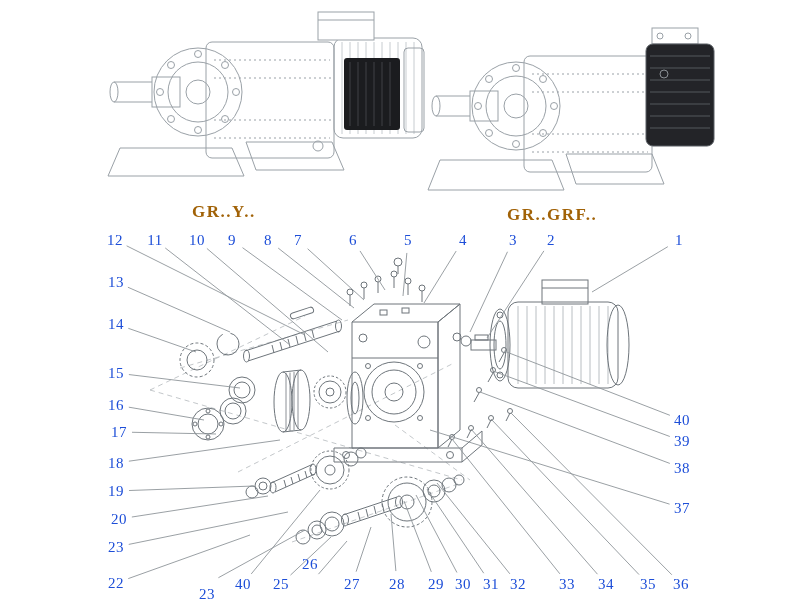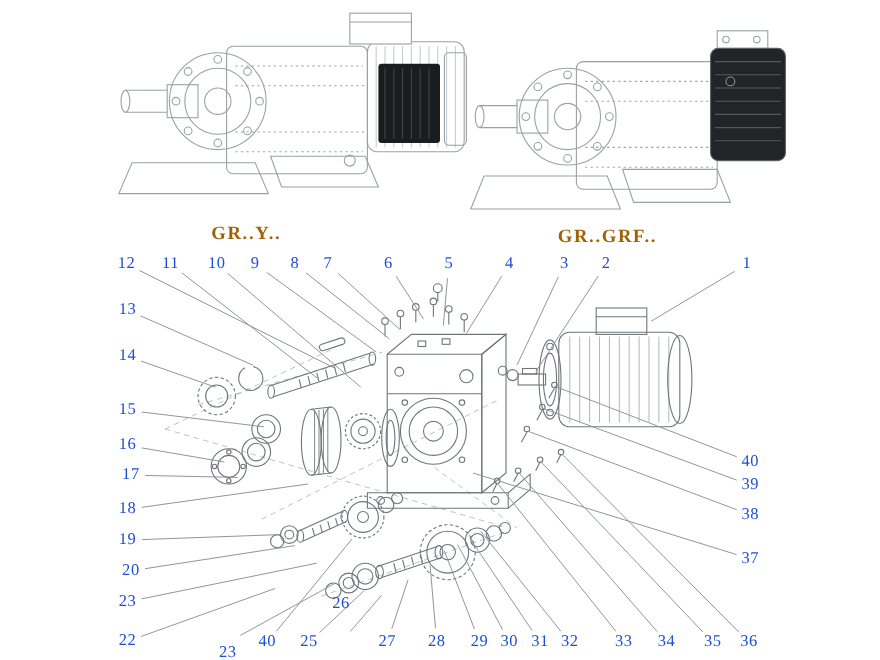--- a/index.html
+++ b/index.html
@@ -320,21 +320,21 @@
       <span class="callout" style="left: 116px; top: 405px;">16</span>
       <span class="callout" style="left: 119px; top: 432px;">17</span>
       <span class="callout" style="left: 116px; top: 463px;">18</span>
       <span class="callout" style="left: 116px; top: 491px;">19</span>
       <span class="callout" style="left: 119px; top: 519px;">20</span>
       <span class="callout" style="left: 116px; top: 547px;">23</span>
       <span class="callout" style="left: 116px; top: 583px;">22</span>
       <span class="callout" style="left: 207px; top: 584px; margin-top: 10px;">23</span>
       <span class="callout" style="left: 243px; top: 584px;">40</span>
       <span class="callout" style="left: 281px; top: 584px;">25</span>
-      <span class="callout" style="left: 310px; top: 549px;">26</span>
+      <span class="callout" style="left: 310px; top: 564px;">26</span>
       <span class="callout" style="left: 352px; top: 584px;">27</span>
       <span class="callout" style="left: 397px; top: 584px;">28</span>
       <span class="callout" style="left: 436px; top: 584px; text-align: center;">29</span>
       <span class="callout" style="left: 463px; top: 584px;">30</span>
       <span class="callout" style="left: 491px; top: 584px;">31</span>
       <span class="callout" style="left: 518px; top: 584px;">32</span>
       <span class="callout" style="left: 567px; top: 584px;">33</span>
       <span class="callout" style="left: 606px; top: 584px;">34</span>
       <span class="callout" style="left: 648px; top: 584px; text-align: right;">35</span>
       <span class="callout" style="left: 681px; top: 584px;">36</span>

